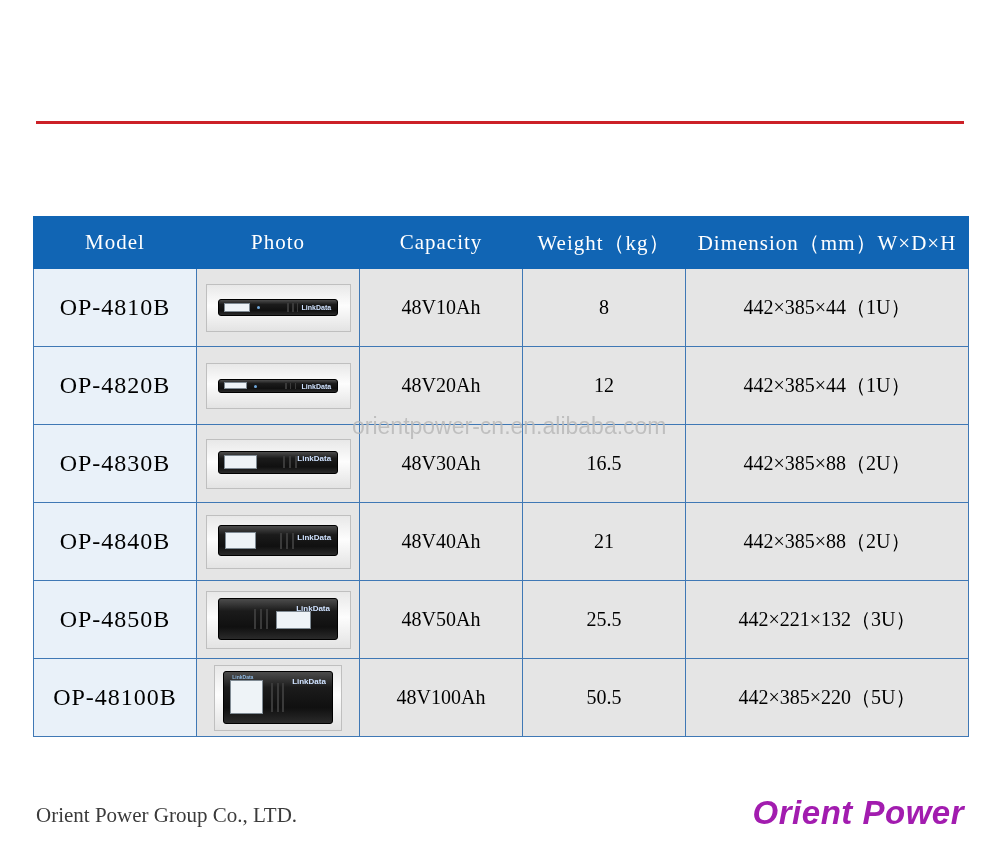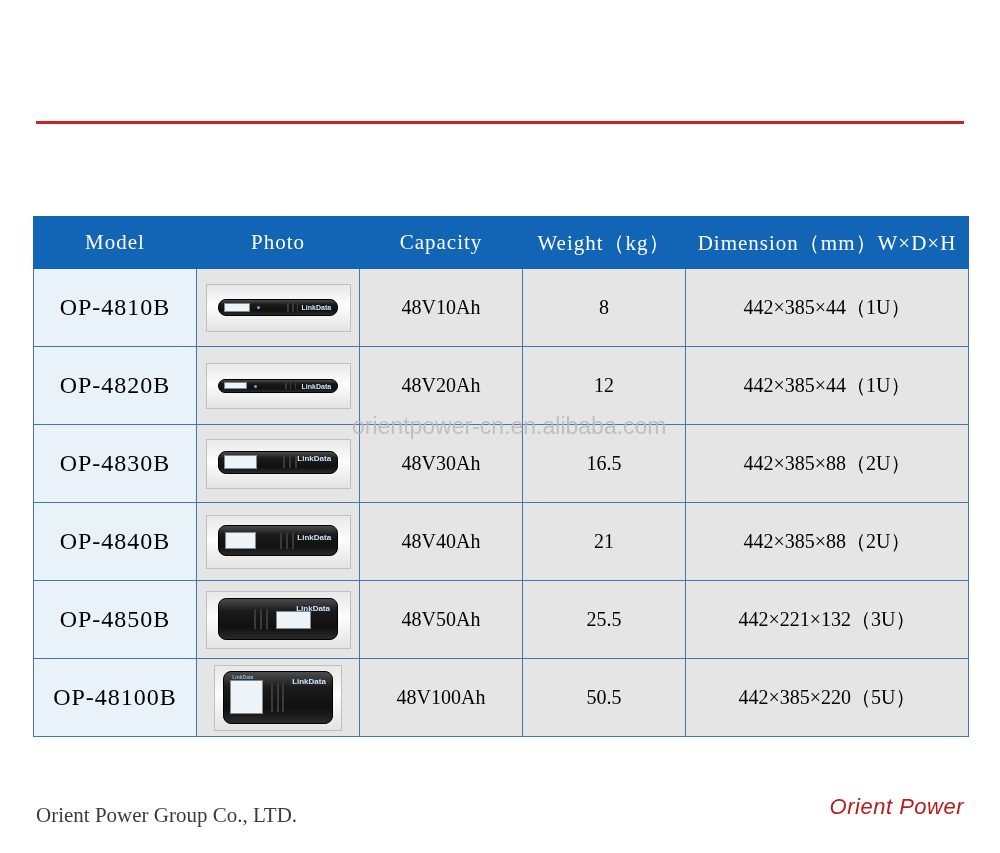--- a/index.html
+++ b/index.html
@@ -83,21 +83,21 @@
     margin: 0 auto;
     background: linear-gradient(180deg,#e8e8e8 0%,#fdfdfd 45%,#e3e3e3 100%);
     border: 1px solid #bfbfbf;
     overflow: hidden;
   }
   .unit {
     position: absolute;
     left: 8%; right: 8%;
     background: linear-gradient(180deg,#4c4c4c 0%,#1b1b1b 30%,#101010 70%,#2a2a2a 100%);
     border: 1px solid #000;
-    border-radius: 8px;
+    border-radius: 3px;
   }
   .facelabel {
     position: absolute;
     color: #cfe2ff;
     font-family: "Liberation Sans", sans-serif;
     font-weight: bold;
     line-height: 1;
     white-space: nowrap;
   }
   .screen {
@@ -131,24 +131,24 @@
     left: 36px; top: 803px;
     font-family: "Liberation Serif", serif;
     font-size: 21px;
     color: #3b3b3b;
     white-space: nowrap;
   }
   #brand {
     position: absolute;
     right: 36px; top: 794px;
     font-family: "Liberation Sans", sans-serif;
-    font-weight: normal;
+    font-weight: bold;
     font-style: italic;
-    font-size: 22px;
-    color: #b91c1c;
+    font-size: 33px;
+    color: #a21caf;
     letter-spacing: .5px;
     white-space: nowrap;
   }
 </style>
 </head>
 <body>
 
 <div id="page">
 
 

